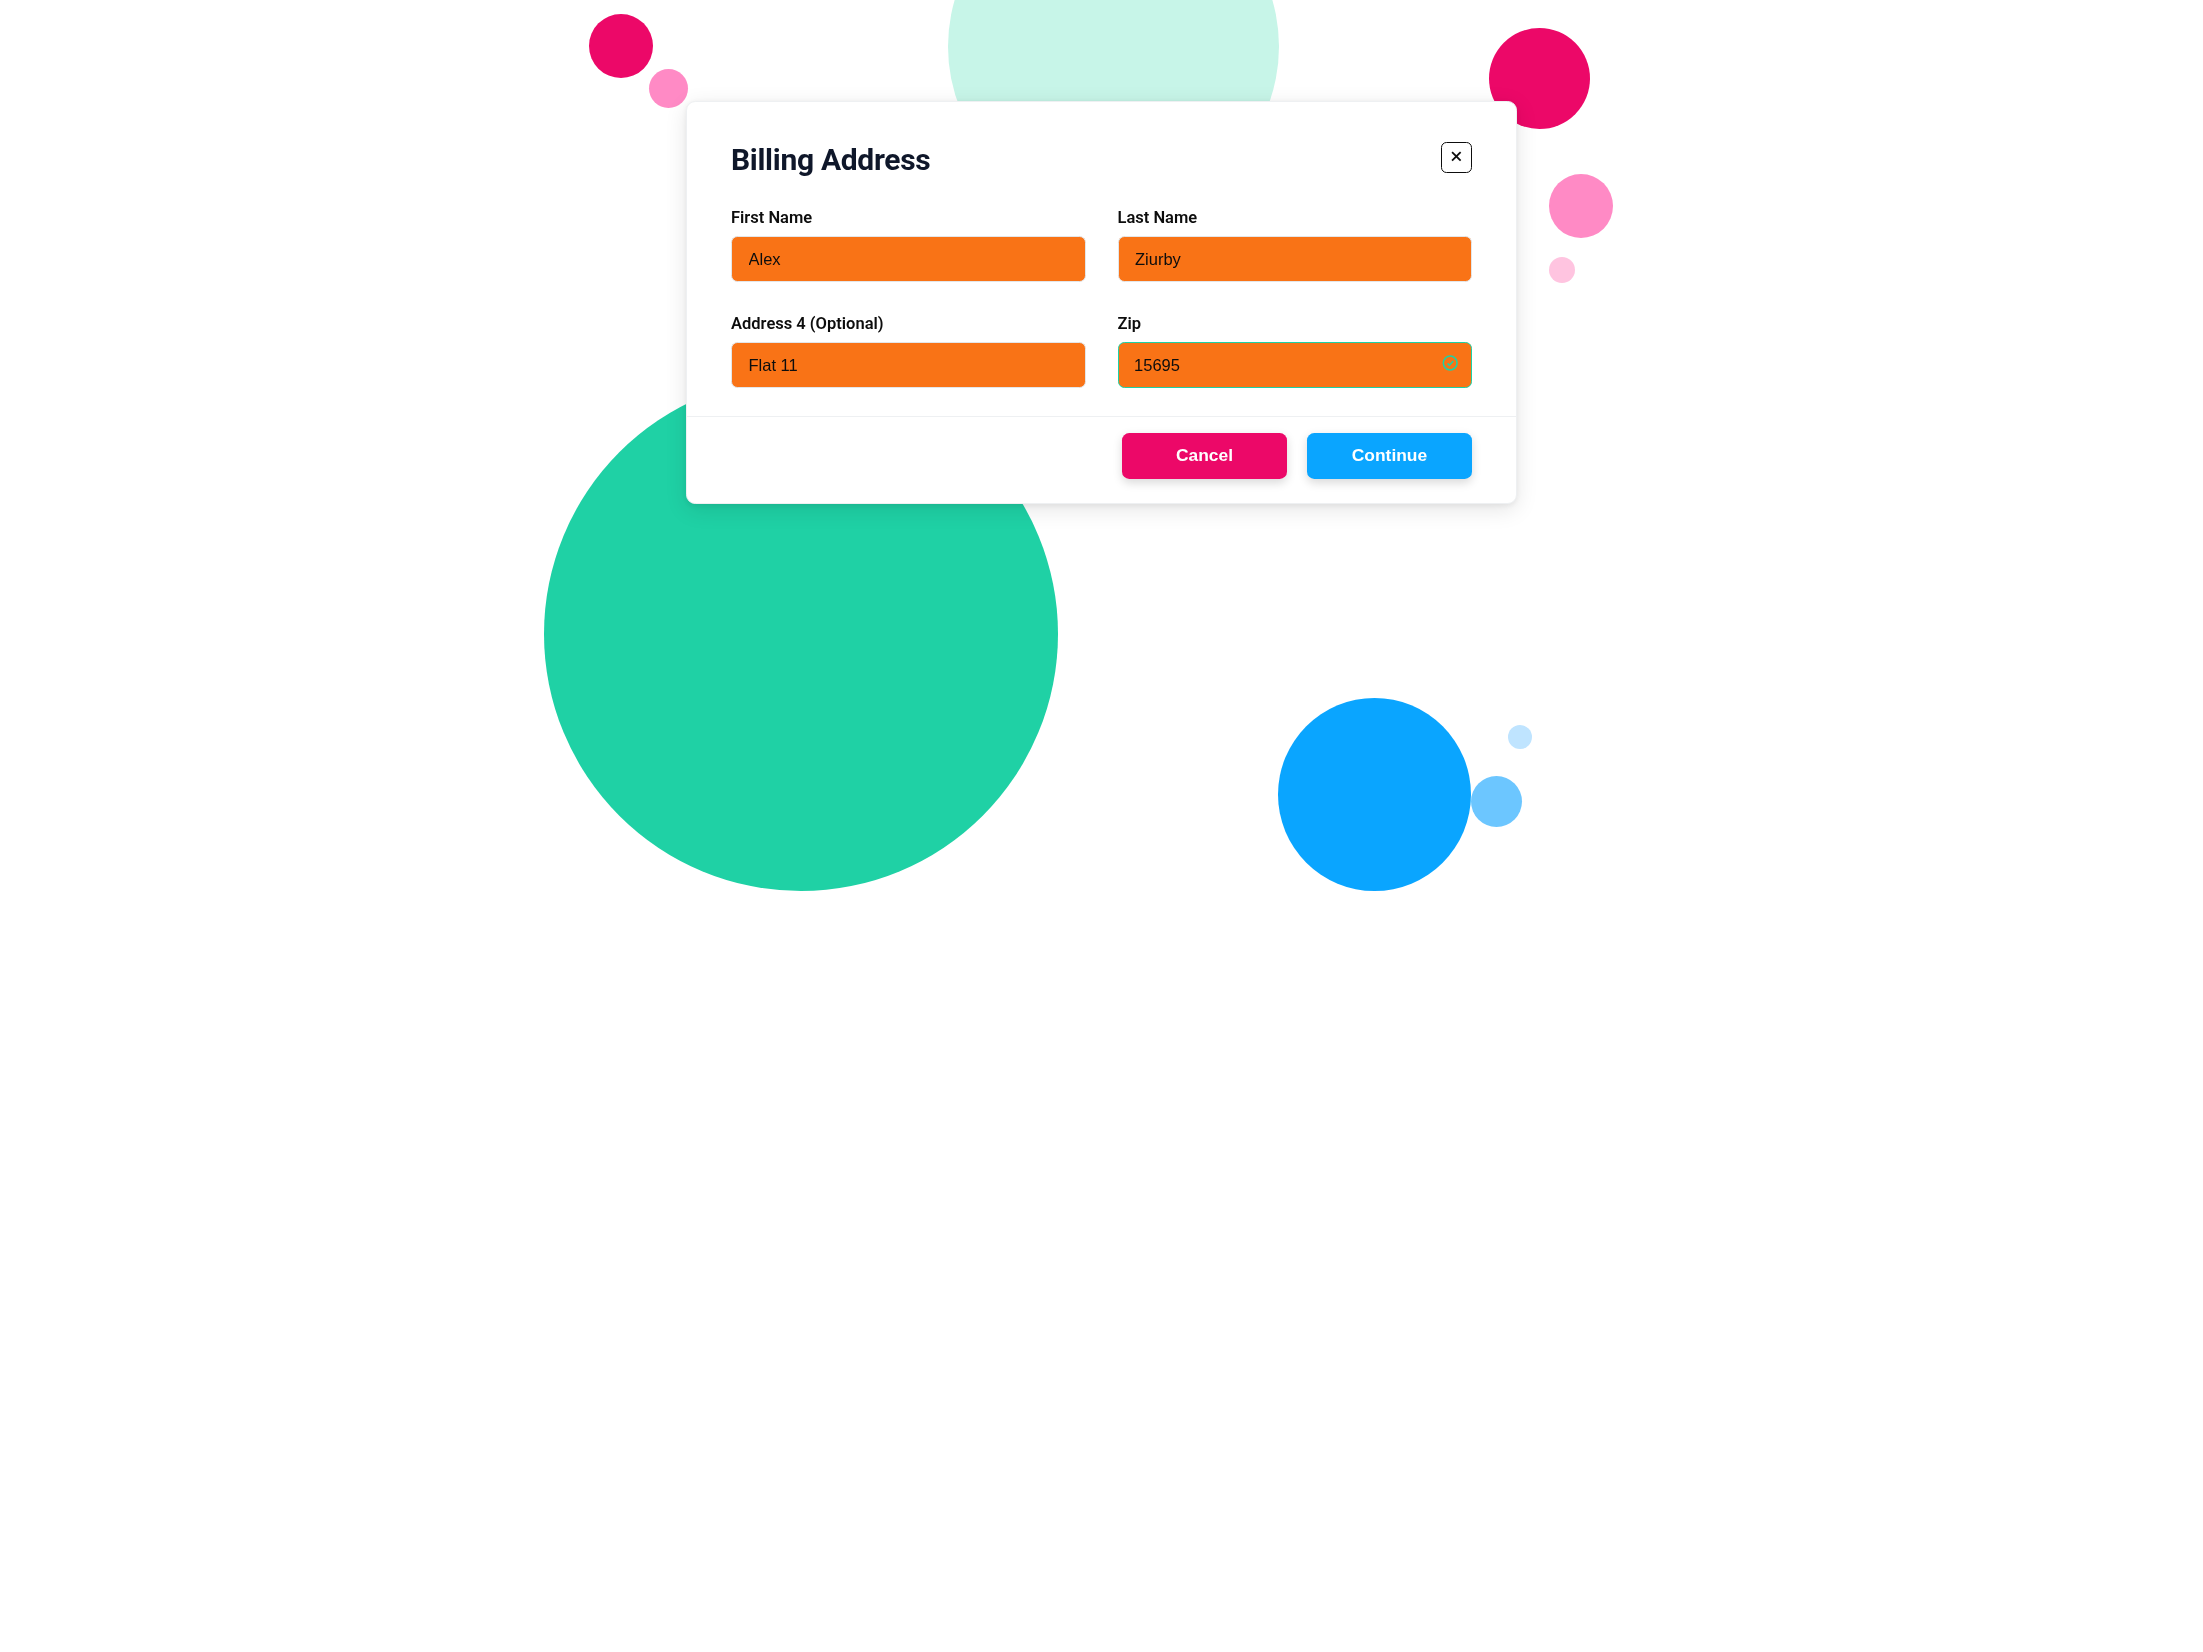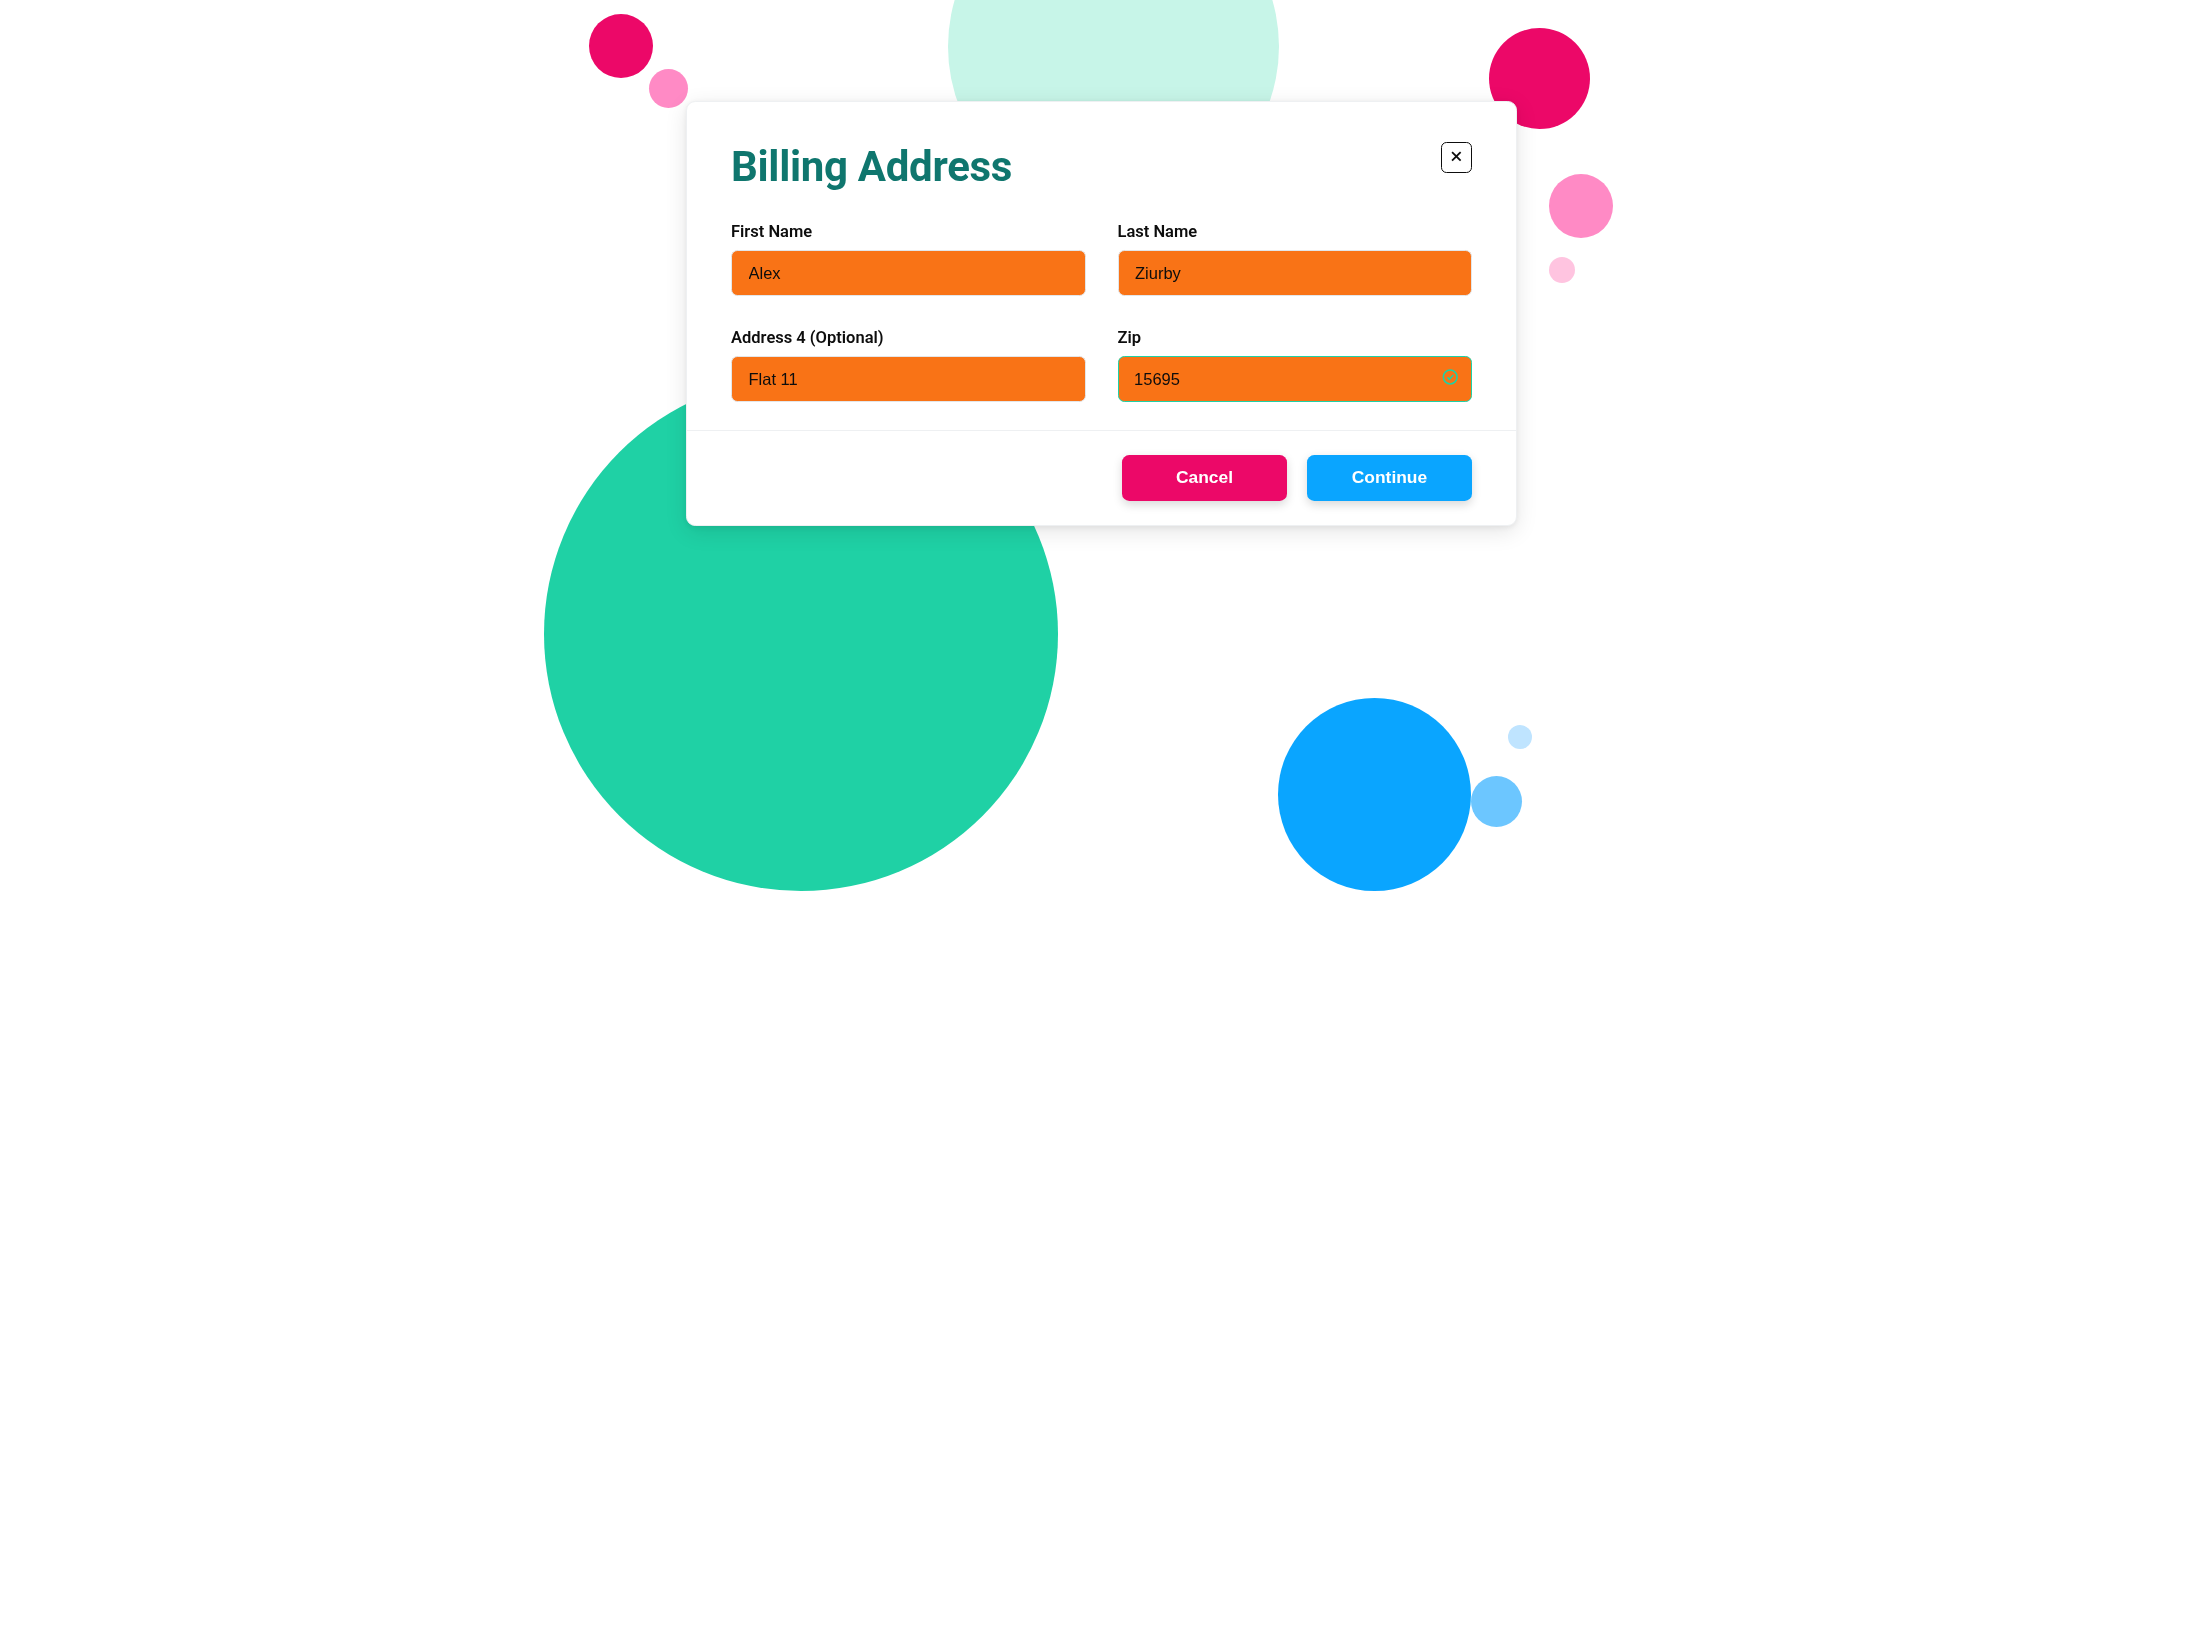--- a/index.html
+++ b/index.html
@@ -34,21 +34,21 @@
     left: 170px;
     top: 101px;
     width: 831px;
     background: #ffffff;
     border-radius: 9.2px;
     box-shadow: 0 5.5px 22px rgba(0,0,0,0.10), 0 1.8px 5.5px rgba(0,0,0,0.06);
     border: 0.9px solid #eef0f2;
   }
   .card-body { padding: 40px 44px 27.5px 44px; }
   .card-head { display: flex; align-items: flex-start; justify-content: space-between; }
-  .title { font-size: 42px; font-weight: 700; color: #0f766e; letter-spacing: -0.3px; }
+  .title { font-size: 30px; font-weight: 700; color: #0f172a; letter-spacing: -0.3px; }
 
   .close-btn {
     width: 31px; height: 31px;
     border: 1.8px solid #0d0d0d;
     border-radius: 5.5px;
     background: #fff;
     display: flex; align-items: center; justify-content: center;
     cursor: pointer;
   }
   .close-btn svg { width: 14.7px; height: 14.7px; stroke: #0d0d0d; stroke-width: 3; }
@@ -89,21 +89,21 @@
     pointer-events: none;
   }
   .select-caret svg { width: 13px; height: 13px; stroke: #0d0d0d; stroke-width: 2; fill: none; }
   .valid-icon {
     position: absolute; right: 13px; top: 50%; transform: translateY(-50%);
   }
   .valid-icon svg { width: 18.4px; height: 18.4px; stroke: #1fd1a5; stroke-width: 2; fill: none; }
 
   .card-footer {
     border-top: 0.9px solid #eef0f2;
-    padding: 24px 44px 24px;
+    padding: 16px 44px 24px;
     display: flex;
     justify-content: flex-end;
     gap: 20px;
     align-items: flex-end;
   }
   .btn {
     min-width: 165px;
     height: 46px;
     border: none;
     border-radius: 7.3px;

